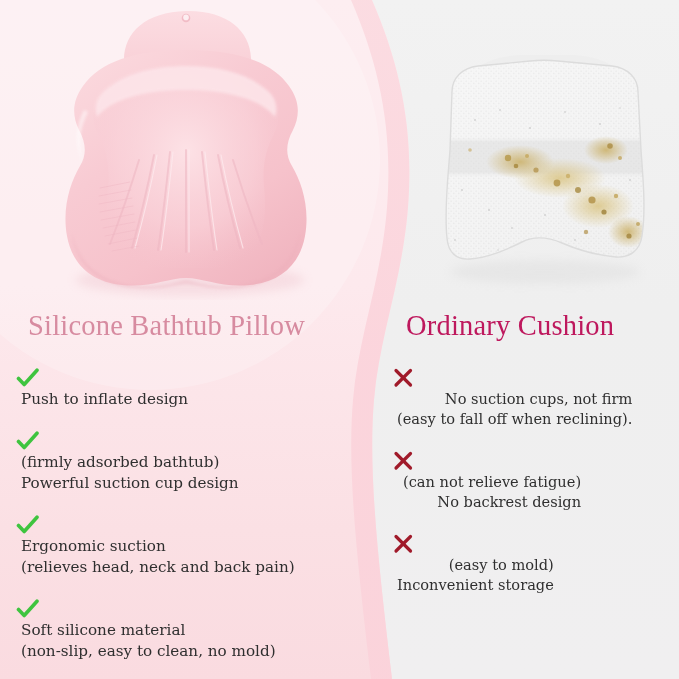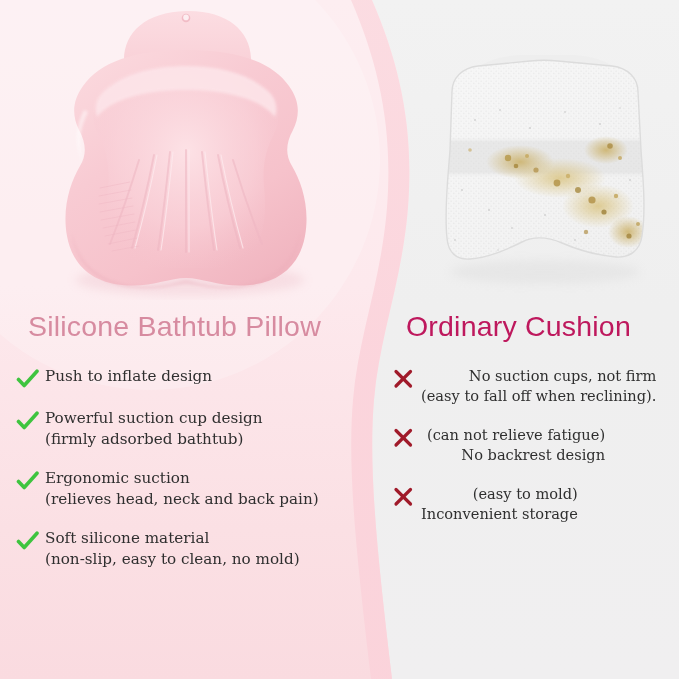--- a/index.html
+++ b/index.html
@@ -38,21 +38,21 @@
 
   
   .col {
     position: absolute;
     top: 300px;
   }
   .col-left  { left: 0px;   width: 370px; }
   .col-right { left: 392px; width: 287px; }
 
   .col-title {
-    font-family: Liberation Sans, sans-serif;
+    font-family: Liberation Serif, serif;
     font-weight: 400;
     letter-spacing: 0.2px;
     white-space: nowrap;
   }
   .title-left {
     font-size: 28.5px;
     color: #d78ba0;
     margin: 10px 0 0 28px;
   }
   .title-right {
@@ -66,20 +66,21 @@
     margin: 0;
     padding: 0;
   }
   .list-left  { margin: 23px 0 0 16px; }
   .list-right { margin: 23px 0 0 0px; }
 
   .feature {
     display: flex;
     align-items: flex-start;
     margin-bottom: 18px;
+    flex-direction: column;
   }
   .list-right .feature { margin-bottom: 19px; }
 
   .mark {
     flex: 0 0 auto;
     width: 24px;
     height: 22px;
     margin-top: 2px;
   }
   .mark svg { display: block; }
@@ -357,22 +358,22 @@
         </span>
       </li>
 
       <li class="feature">
         <span class="mark">
           <svg width="24" height="22" viewBox="0 0 24 22" xmlns="http://www.w3.org/2000/svg">
             <path d="M2.5,11.5 L8.2,17.5 L21,3.2" fill="none" stroke="#3fc43f" stroke-width="3.6" stroke-linecap="round" stroke-linejoin="round"></path>
           </svg>
         </span>
         <span class="feature-text">
+          <span class="sub">(firmly adsorbed bathtub)</span>
           <span class="sub">Powerful suction cup design</span>
-          <span class="sub">(firmly adsorbed bathtub)</span>
         </span>
       </li>
 
       <li class="feature">
         <span class="mark">
           <svg width="24" height="22" viewBox="0 0 24 22" xmlns="http://www.w3.org/2000/svg">
             <path d="M2.5,11.5 L8.2,17.5 L21,3.2" fill="none" stroke="#3fc43f" stroke-width="3.6" stroke-linecap="round" stroke-linejoin="round"></path>
           </svg>
         </span>
         <span class="feature-text">

